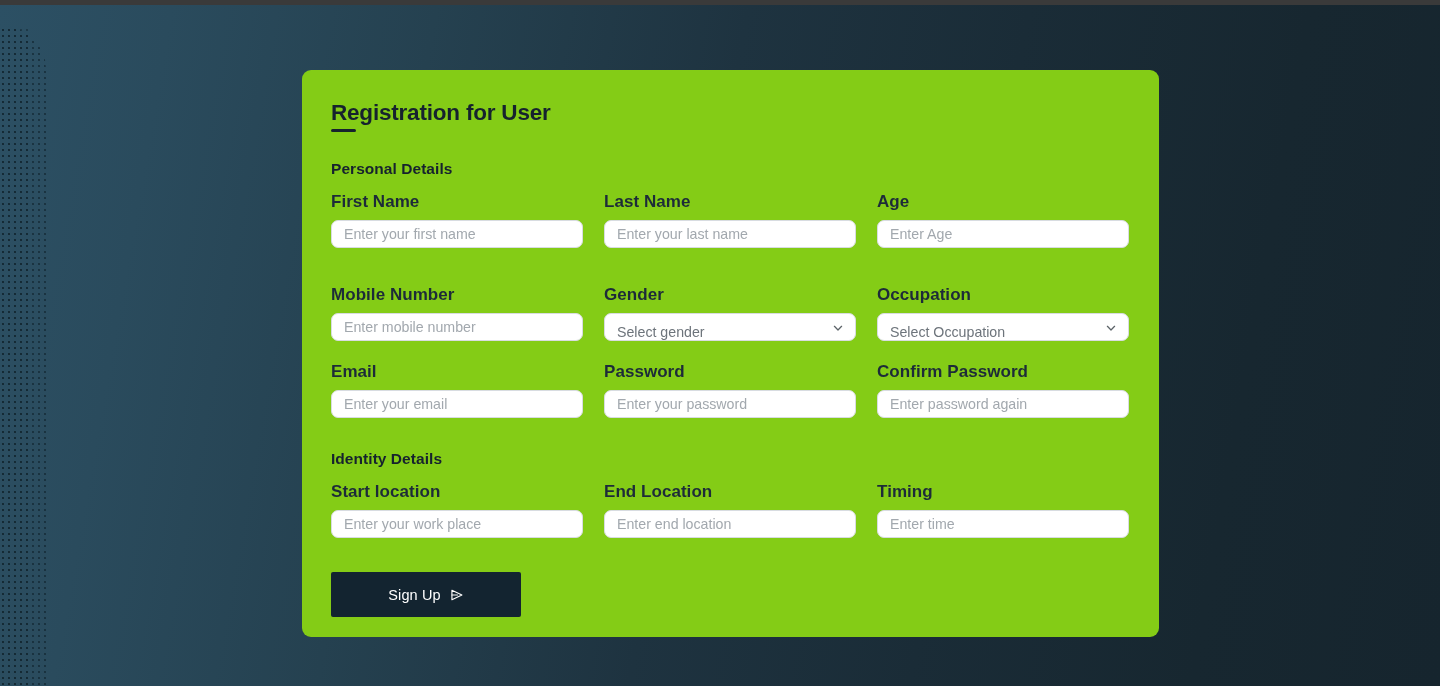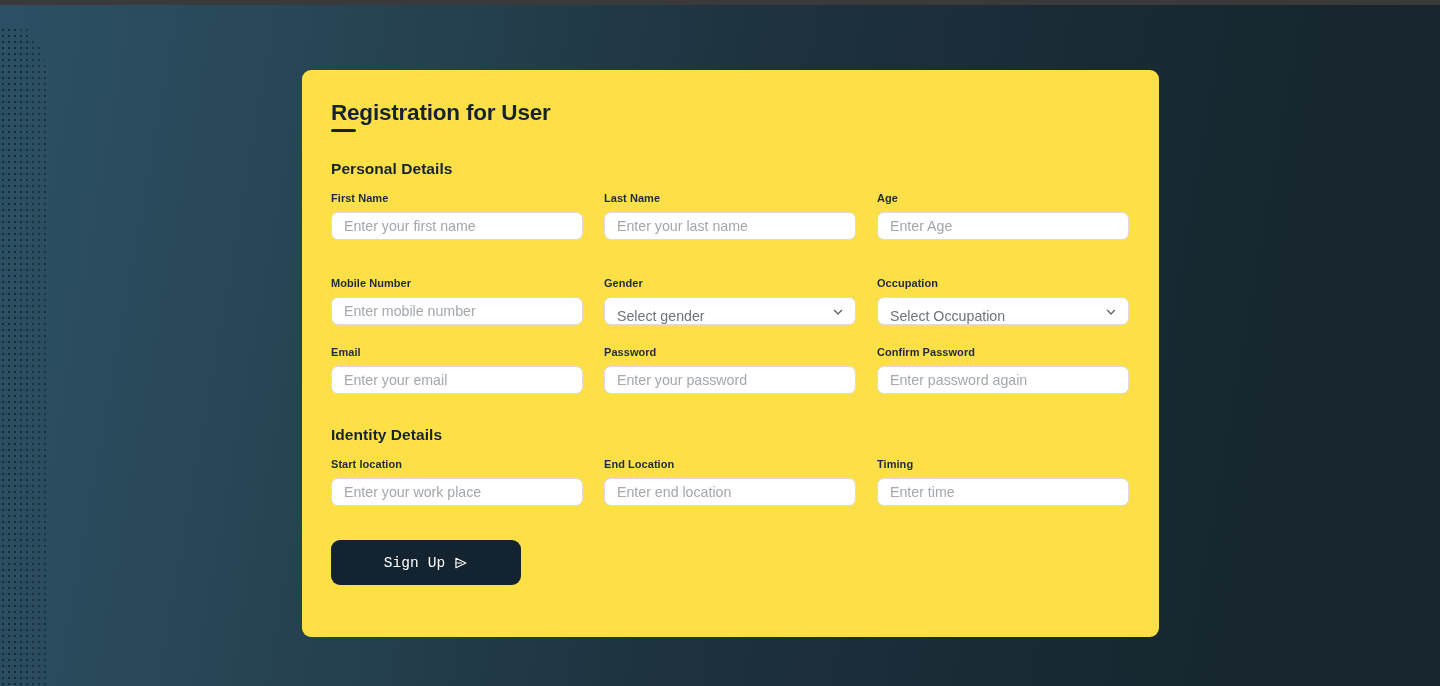--- a/index.html
+++ b/index.html
@@ -64,21 +64,21 @@
     background-size: 6px 6px;
   }
 
   
   .card {
     position: absolute;
     left: 302px;
     top: 70px;
     width: 857px;
     height: 567px;
-    background: #fde047;
+    background: #84cc16;
     border-radius: 9px;
     padding: 28px 23px 0 29px;
     z-index: 5;
   }
 
   .page-title {
     font-size: 22.5px;
     font-weight: bold;
     color: #16222e;
     letter-spacing: -0.2px;
@@ -111,21 +111,21 @@
     row-gap: 0px;
     margin-top: 14px;
   }
 
   .field { display: block; }
   .field + .field { }
   .grid .field { margin-bottom: 0px; }
 
   .field-label {
     display: block;
-    font-size: 11px;
+    font-size: 17px;
     font-weight: bold;
     color: #1d2b39;
     letter-spacing: 0.05px;
     margin-bottom: 8px;
   }
 
   .input-box,
   .select-box {
     width: 252px;
     height: 28px;
@@ -161,22 +161,22 @@
 
   .row-gap { height: 21px; }
 
   .signup-wrap { margin-top: 34px; }
   .signup-btn {
     width: 190px;
     height: 45px;
     background: #132430;
     color: #ffffff;
     border: none;
-    border-radius: 9px;
-    font-family: Liberation Mono, monospace;
+    border-radius: 2px;
+    font-family: Liberation Sans, sans-serif;
     font-size: 14.5px;
     font-weight: 500;
     letter-spacing: 0.1px;
     cursor: pointer;
     display: flex;
     align-items: center;
     justify-content: center;
     gap: 9px;
   }
   .send-icon { display: inline-flex; align-items: center; }

